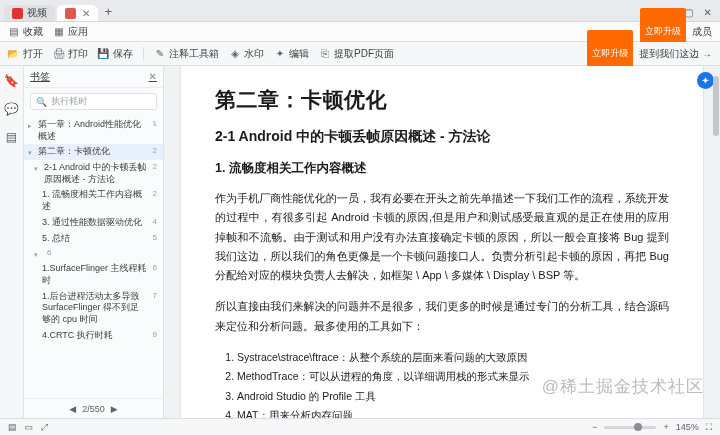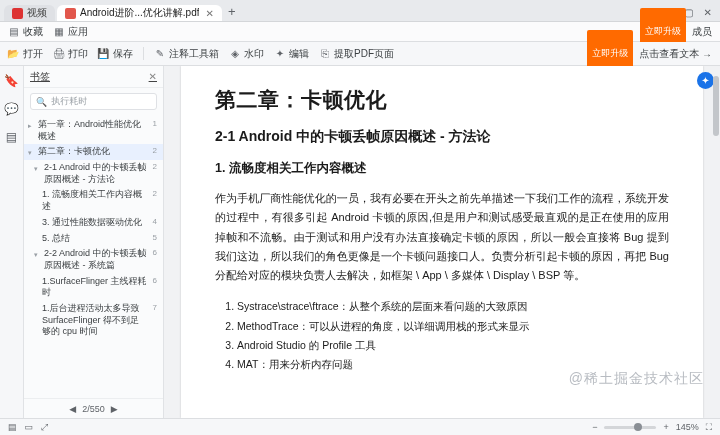--- a/index.html
+++ b/index.html
@@ -96,21 +96,21 @@
     box-shadow:0 0 2px rgba(0,0,0,.18);
     color:#1b1b1b;
   }
   .h1 { font-size:21px; font-weight:bold; margin:4px 0 14px 0; letter-spacing:.5px; }
   .h2 { font-size:14px; font-weight:bold; margin:0 0 14px 0; }
   .h3 { font-size:12.5px; font-weight:bold; margin:0 0 12px 0; }
   .p { font-size:11px; line-height:1.75; margin:0 0 12px 0; text-align:justify; }
   ol.steps { margin:0 0 24px 0; padding-left:22px; }
   ol.steps > li { font-size:10.5px; line-height:1.75; margin-bottom:1px; }
   .watermark {
-    position:absolute; right:16px; bottom:30px; font-size:14px;
+    position:absolute; right:16px; bottom:20px; font-size:17px;
     color:#b8bcc2; letter-spacing:1px;
   }
   .scroll-track {
     position:absolute; right:0; top:0; width:8px; bottom:18px; background:transparent;
   }
   .scroll-thumb {
     position:absolute; right:1px; top:10px; width:6px; height:60px;
     background:#c3c6ca; border-radius:3px;
   }
   .doc-rightbtn {
@@ -133,21 +133,20 @@
 
 <div class="app">
 
   <div class="titlebar">
     <div class="tab inactive">
       <span class="favicon" style="background:#d33"></span>
       <span class="tlabel">视频</span>
     </div>
     <div class="tab active">
       <span class="favicon" style="background:#e2574c"></span>
-      <span class="tlabel">Android进阶...优化讲解.pdf</span>
       <span class="xclose">✕</span>
     </div>
     <div class="newtab">+</div>
     <div class="winbtns">
       <span>—</span>
       <span>▢</span>
       <span>✕</span>
     </div>
   </div>
 
@@ -191,21 +190,21 @@
     <div class="tb-item">
       <span class="tb-ic">✦</span>
       <span>编辑</span>
     </div>
     <div class="tb-item">
       <span class="tb-ic">⎘</span>
       <span>提取PDF页面</span>
     </div>
     <div class="tb-right">
       <span class="pill">立即升级</span>
-      <span>点击查看文本 →</span>
+      <span>提到我们这边 →</span>
     </div>
   </div>
 
   <div class="body">
 
     <div class="rail">
       <span class="ric active">🔖</span>
       <span class="ric">💬</span>
       <span class="ric">▤</span>
     </div>
@@ -242,46 +241,50 @@
         <div class="toc-item ind2">
           <span class="txt">3. 通过性能数据驱动优化</span>
           <span class="pg">4</span>
         </div>
         <div class="toc-item ind2">
           <span class="txt">5. 总结</span>
           <span class="pg">5</span>
         </div>
         <div class="toc-item ind1">
           <span class="car">▾</span>
-          <span class="txt">2-2 Android 中的卡顿丢帧原因概述 - 系统篇</span>
           <span class="pg">6</span>
         </div>
         <div class="toc-item ind2">
           <span class="txt">1.SurfaceFlinger 主线程耗时</span>
           <span class="pg">6</span>
         </div>
         <div class="toc-item ind2">
           <span class="txt">1.后台进程活动太多导致 SurfaceFlinger 得不到足够的 cpu 时间</span>
           <span class="pg">7</span>
+        </div>
+        <div class="toc-item ind2">
+          <span class="txt">4.CRTC 执行时耗</span>
+          <span class="pg">9</span>
         </div>
 
       </div>
       <div class="sb-foot">
         <span>◀</span>
         <span>2/550</span>
         <span>▶</span>
       </div>
     </div>
 
     <div class="docwrap">
       <div class="page">
         <div class="h1">第二章：卡顿优化</div>
         <div class="h2">2-1 Android 中的卡顿丢帧原因概述 - 方法论</div>
         <div class="h3">1. 流畅度相关工作内容概述</div>
         <div class="p">作为手机厂商性能优化的一员，我有必要在开头之前先单描述一下我们工作的流程，系统开发的过程中，有很多引起 Android 卡顿的原因,但是用户和测试感受最直观的是正在使用的应用掉帧和不流畅。由于测试和用户没有办法直接确定卡顿的原因，所以一般会直接将 Bug 提到我们这边，所以我们的角色更像是一个卡顿问题接口人。负责分析引起卡顿的原因，再把 Bug 分配给对应的模块负责人去解决，如框架 \ App \ 多媒体 \ Display \ BSP 等。</div>
+        <div class="p">所以直接由我们来解决的问题并不是很多，我们更多的时候是通过专门的分析工具，结合源码来定位和分析问题。最多使用的工具如下：</div>
         <ol class="steps">
           <li>Systrace\strace\ftrace：从整个系统的层面来看问题的大致原因</li>
           <li>MethodTrace：可以从进程的角度，以详细调用栈的形式来显示</li>
           <li>Android Studio 的 Profile 工具</li>
           <li>MAT：用来分析内存问题</li>
 
         </ol>
 
       </div>
       <div class="watermark">@稀土掘金技术社区</div>

